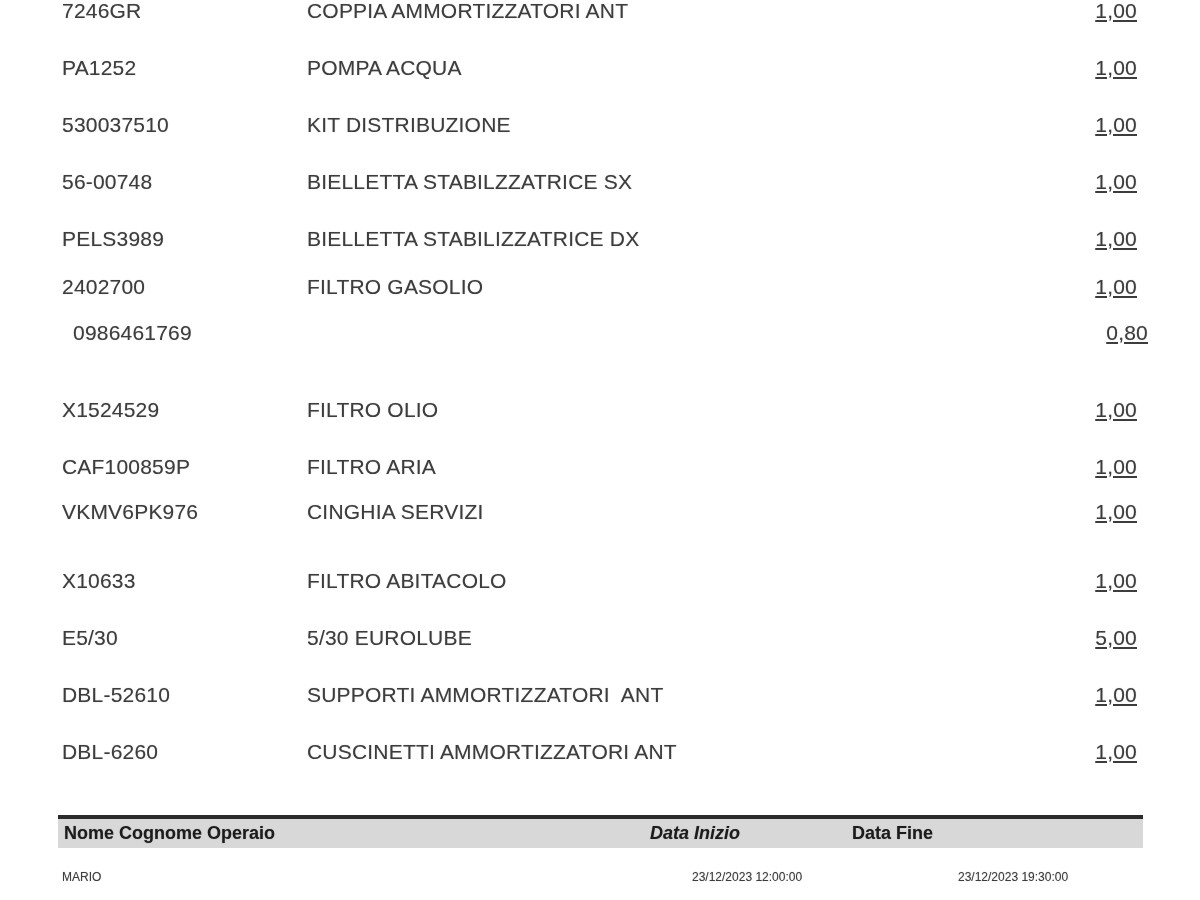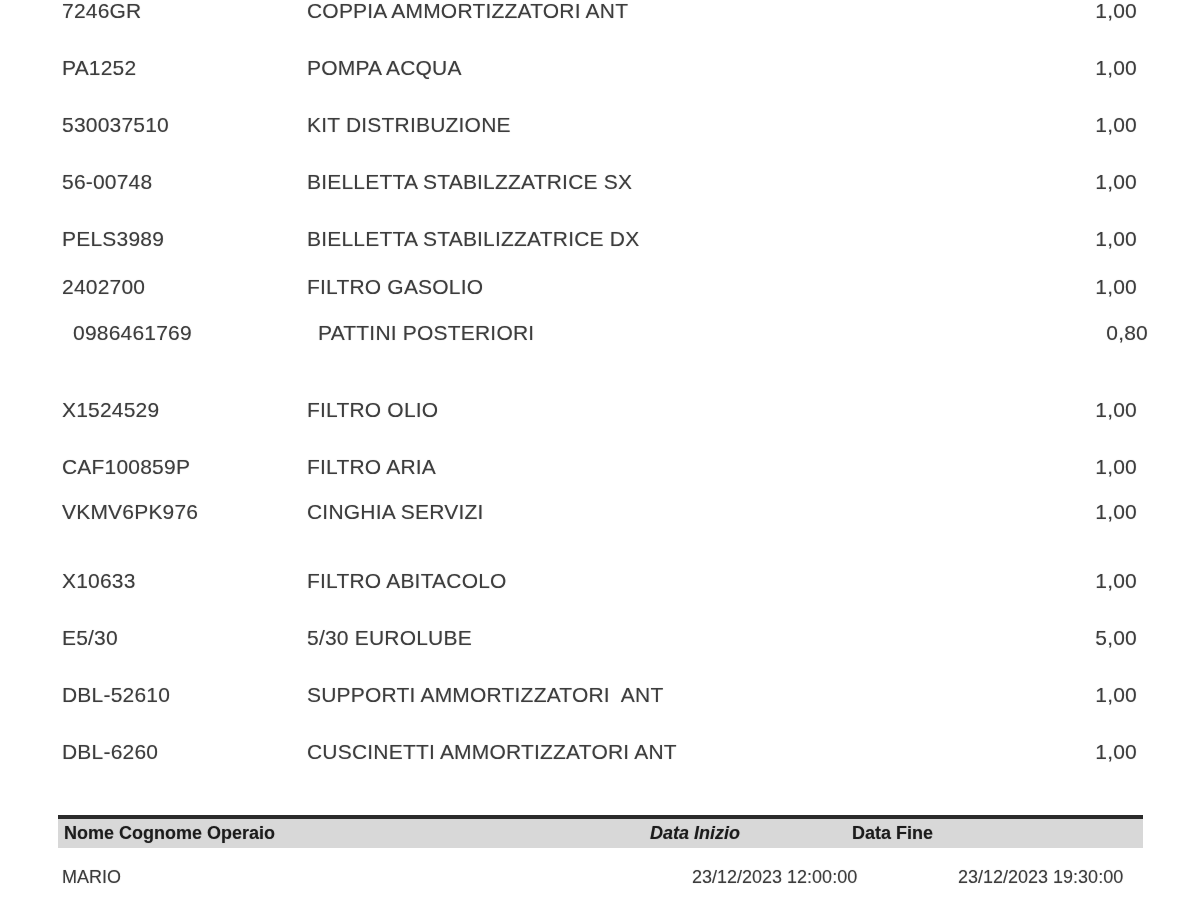--- a/index.html
+++ b/index.html
@@ -46,20 +46,21 @@
     left: 62px;
   }
   .part-desc {
     position: absolute;
     left: 307px;
   }
   .part-qty {
     position: absolute;
     right: 63px;
     text-align: right;
+    text-decoration: underline;
   }
   
   .worker-rule {
     position: absolute;
     left: 58px; top: 815px;
     width: 1085px; height: 4px;
     background: var(--rule);
   }
   .worker-header-bar {
     position: absolute;
@@ -75,21 +76,21 @@
   .worker-header-bar span { position: absolute; white-space: pre; text-align: right; }
   .wh-name   { left: 6px; }
   .wh-start  { left: 592px; font-style: italic; }
   .wh-end    { left: 794px; }
   .worker-row {
     position: absolute;
     left: 0; top: 866px;
     width: 1200px;
     height: 22px;
     line-height: 22px;
-    font-size: 18px;
+    font-size: 12px;
     color: var(--text);
     text-shadow: 0 0 1px rgba(80,80,80,0.45);
   }
   .worker-row span { position: absolute; white-space: pre; }
   .wr-name  { left: 62px; }
   .wr-start { left: 656px; margin-left: 36px; }
   .wr-end   { left: 958px; }
 </style>
 </head>
 <body>
@@ -122,21 +123,20 @@
     <span class="part-desc">BIELLETTA STABILIZZATRICE DX</span>
     <span class="part-qty">1,00</span>
   </div>
       <div class="parts-row" style="top: 276px; padding-left: 44px;">
     <span class="part-code">2402700</span>
     <span class="part-desc">FILTRO GASOLIO</span>
     <span class="part-qty">1,00</span>
   </div>
       <div class="parts-row" style="top: 322px; margin-left: 11px;">
     <span class="part-code">0986461769</span>
-    <span class="part-desc">PATTINI POSTERIORI</span>
     <span class="part-qty">0,80</span>
   </div>
       <div class="parts-row" style="top: 399px;">
     <span class="part-code">X1524529</span>
     <span class="part-desc">FILTRO OLIO</span>
     <span class="part-qty">1,00</span>
   </div>
       <div class="parts-row" style="top: 456px;">
     <span class="part-code">CAF100859P</span>
     <span class="part-desc">FILTRO ARIA</span>

